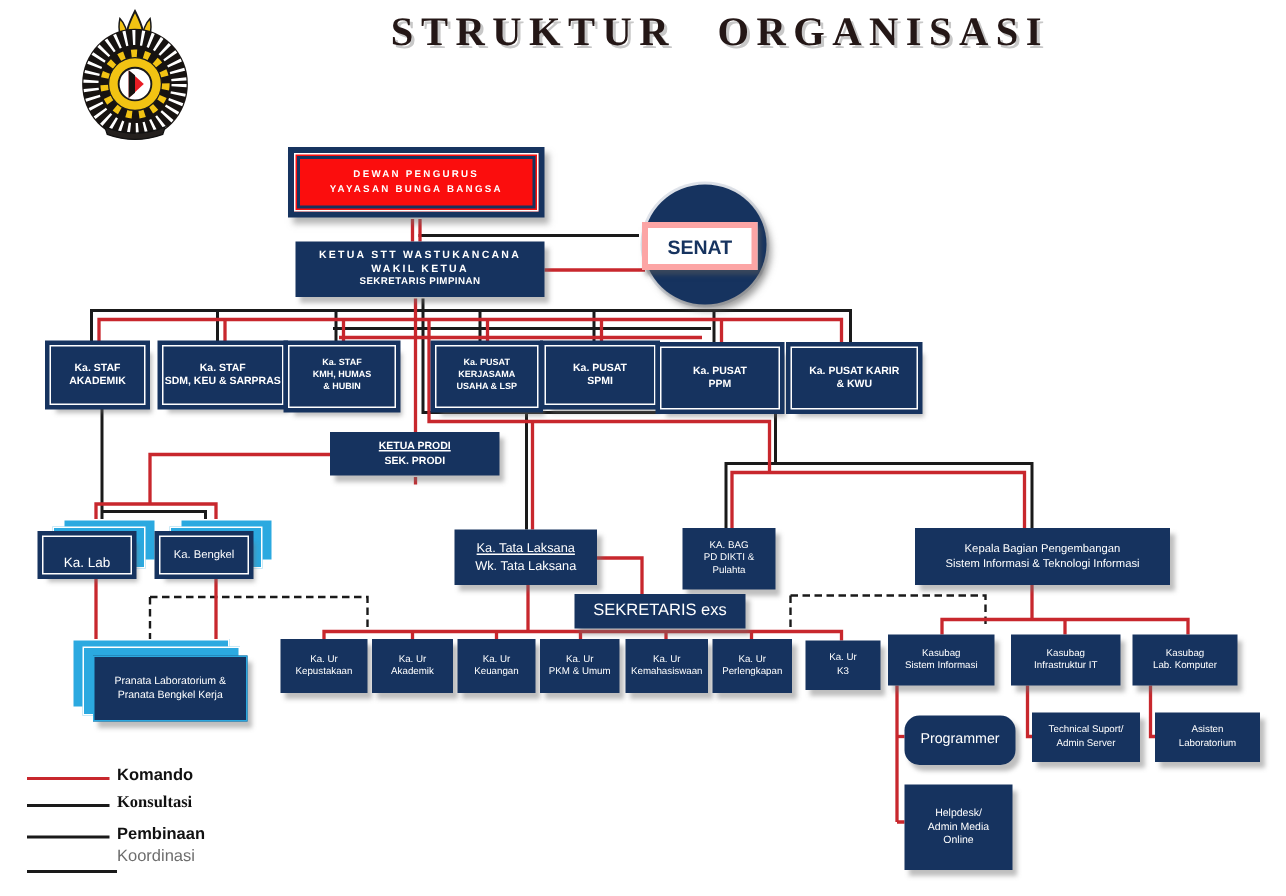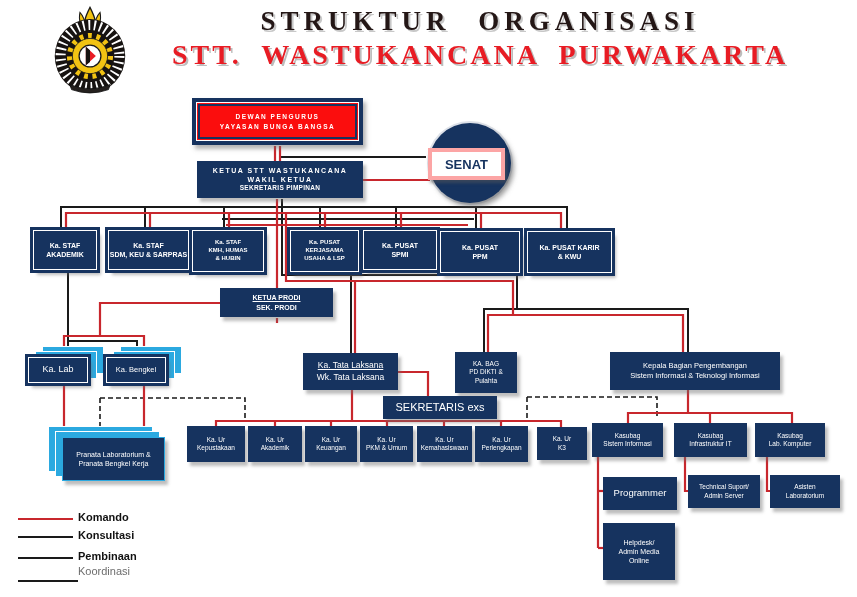--- a/index.html
+++ b/index.html
@@ -124,21 +124,20 @@
     <circle cx="50" cy="62" r="24" fill="none" stroke="#f2c313" stroke-width="7" stroke-dasharray="4.5 5.5"></circle>
     <circle cx="50" cy="62" r="21" fill="#f2c313" stroke="#1a1a1a" stroke-width="1"></circle>
     <circle cx="50" cy="62" r="13" fill="#ffffff" stroke="#1a1a1a" stroke-width="1.5"></circle>
     <polygon points="45,51 57,62 45,73" fill="#e81c24"></polygon>
     <polygon points="45,51 50,55 50,69 45,73" fill="#171311"></polygon>
     <path d="M26 96 Q50 106 74 96 L72 102 Q50 110 28 102 Z" fill="#24201e" stroke="#111" stroke-width="1"></path>
   </svg>
 
   <div class="title-wrap">
     <div class="title-1">STRUKTUR ORGANISASI</div>
-    <div class="title-2">STT. WASTUKANCANA PURWAKARTA</div>
   </div>
 
   <div class="dewan">
     <div class="dewan-inner">
       <span>DEWAN PENGURUS</span>
       <span>YAYASAN BUNGA BANGSA</span>
     </div>
   </div>
 
   <div class="senat-circle"></div>
@@ -181,21 +180,21 @@
     <span>&amp; KWU</span>
   </div>
 
   <div class="box" style="left:220px;top:288px;width:113px;height:29px;font-weight:bold;">
     <span class="u">KETUA PRODI</span>
     <span>SEK. PRODI</span>
   </div>
 
   <div class="layer" style="left:42px;top:346px;width:60px;height:26px;"></div>
   <div class="layer" style="left:35px;top:351px;width:60px;height:26px;"></div>
-  <div class="box wb" style="left:28px;top:357px;width:58px;height:24px;font-size:9px;">
+  <div class="box wb" style="left:28px;top:357px;width:58px;height:24px;font-size:9px;justify-content:flex-end;">
     <span>Ka. Lab</span>
   </div>
 
   <div class="layer" style="left:120px;top:346px;width:60px;height:26px;"></div>
   <div class="layer" style="left:113px;top:351px;width:60px;height:26px;"></div>
   <div class="box wb" style="left:106px;top:357px;width:58px;height:24px;font-size:7.5px;">
     <span>Ka. Bengkel</span>
   </div>
 
   <div class="box" style="left:303px;top:353px;width:95px;height:37px;font-size:8.5px;">
@@ -258,42 +257,42 @@
   </div>
   <div class="box" style="left:674px;top:423px;width:73px;height:34px;font-size:6.5px;">
     <span>Kasubag</span>
     <span>Infrastruktur IT</span>
   </div>
   <div class="box" style="left:755px;top:423px;width:70px;height:34px;font-size:6.5px;">
     <span>Kasubag</span>
     <span>Lab. Komputer</span>
   </div>
 
-  <div class="box" style="left:603px;top:477px;width:74px;height:33px;font-size:9.5px;">
+  <div class="box" style="left:603px;top:477px;width:74px;height:33px;font-size:9.5px;border-radius:10px;">
     <span>Programmer</span>
   </div>
   <div class="box" style="left:688px;top:475px;width:72px;height:33px;font-size:6.5px;">
     <span>Technical Suport/</span>
     <span>Admin Server</span>
   </div>
   <div class="box" style="left:770px;top:475px;width:70px;height:33px;font-size:6.5px;">
     <span>Asisten</span>
     <span>Laboratorium</span>
   </div>
   <div class="box" style="left:603px;top:523px;width:72px;height:57px;font-size:7px;">
     <span>Helpdesk/</span>
     <span>Admin Media</span>
     <span>Online</span>
   </div>
 
   <div class="legend-line" style="left:18px;top:518px;width:55px;border-top-color:#c8272d;"></div>
   <div class="legend-label" style="left:78px;top:511px;">Komando</div>
 
   <div class="legend-line" style="left:18px;top:536px;width:55px;"></div>
-  <div class="legend-label" style="left:78px;top:529px;">Konsultasi</div>
+  <div class="legend-label" style="left:78px;top:529px;font-family:Liberation Serif, serif;">Konsultasi</div>
 
   <div class="legend-line" style="left:18px;top:557px;width:55px;"></div>
   <div class="legend-label" style="left:78px;top:550px;">Pembinaan</div>
 
   <div class="legend-label" style="left:78px;top:565px;font-weight:normal;color:#6d6d6d;">Koordinasi</div>
   <div class="legend-line" style="left:18px;top:580px;width:60px;border-top-width:2px;"></div>
 
 </div>
 
 </body></html>

